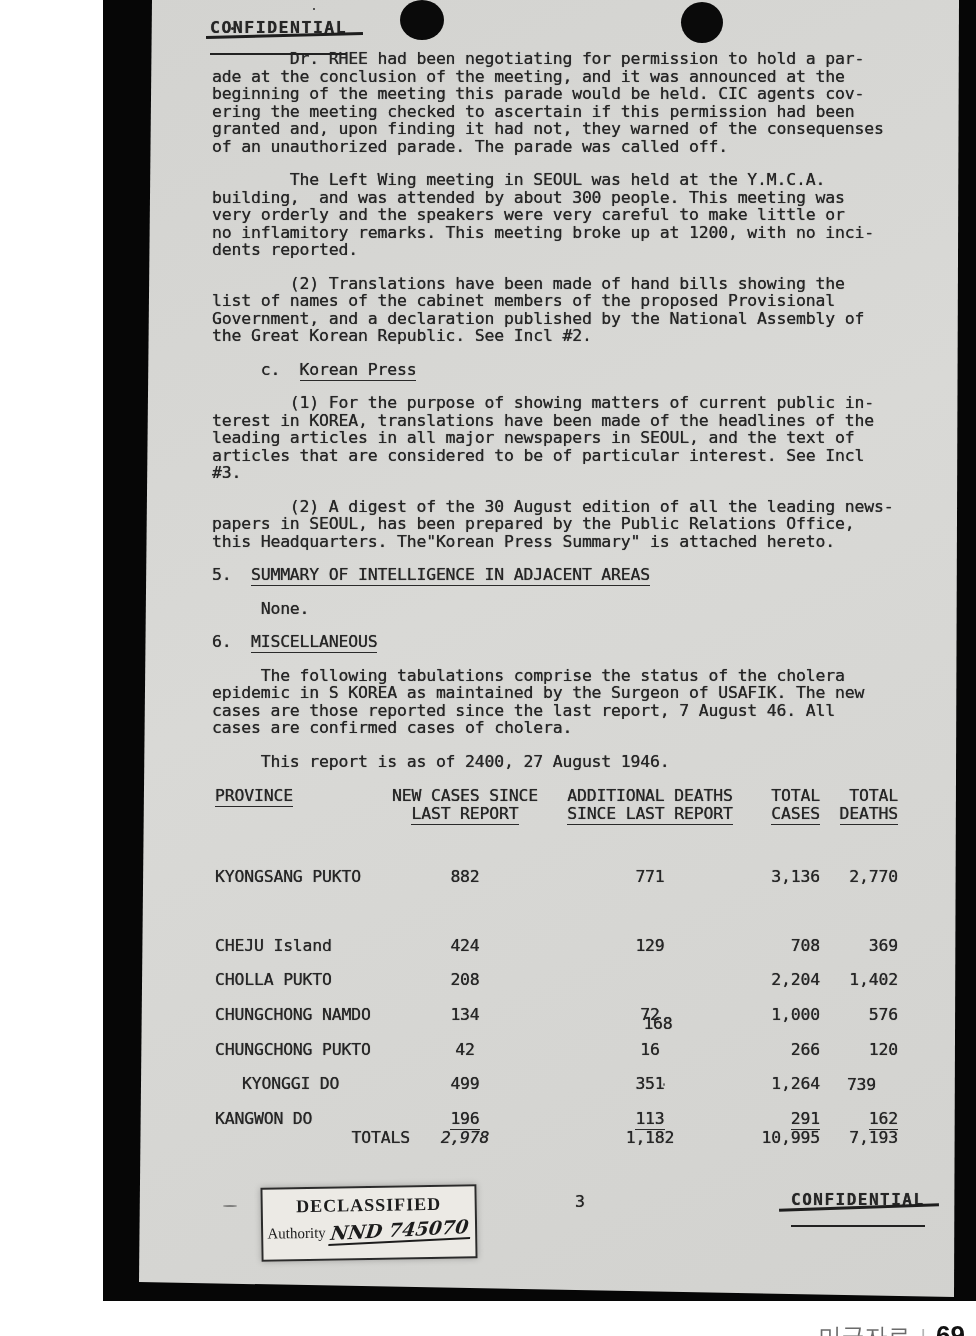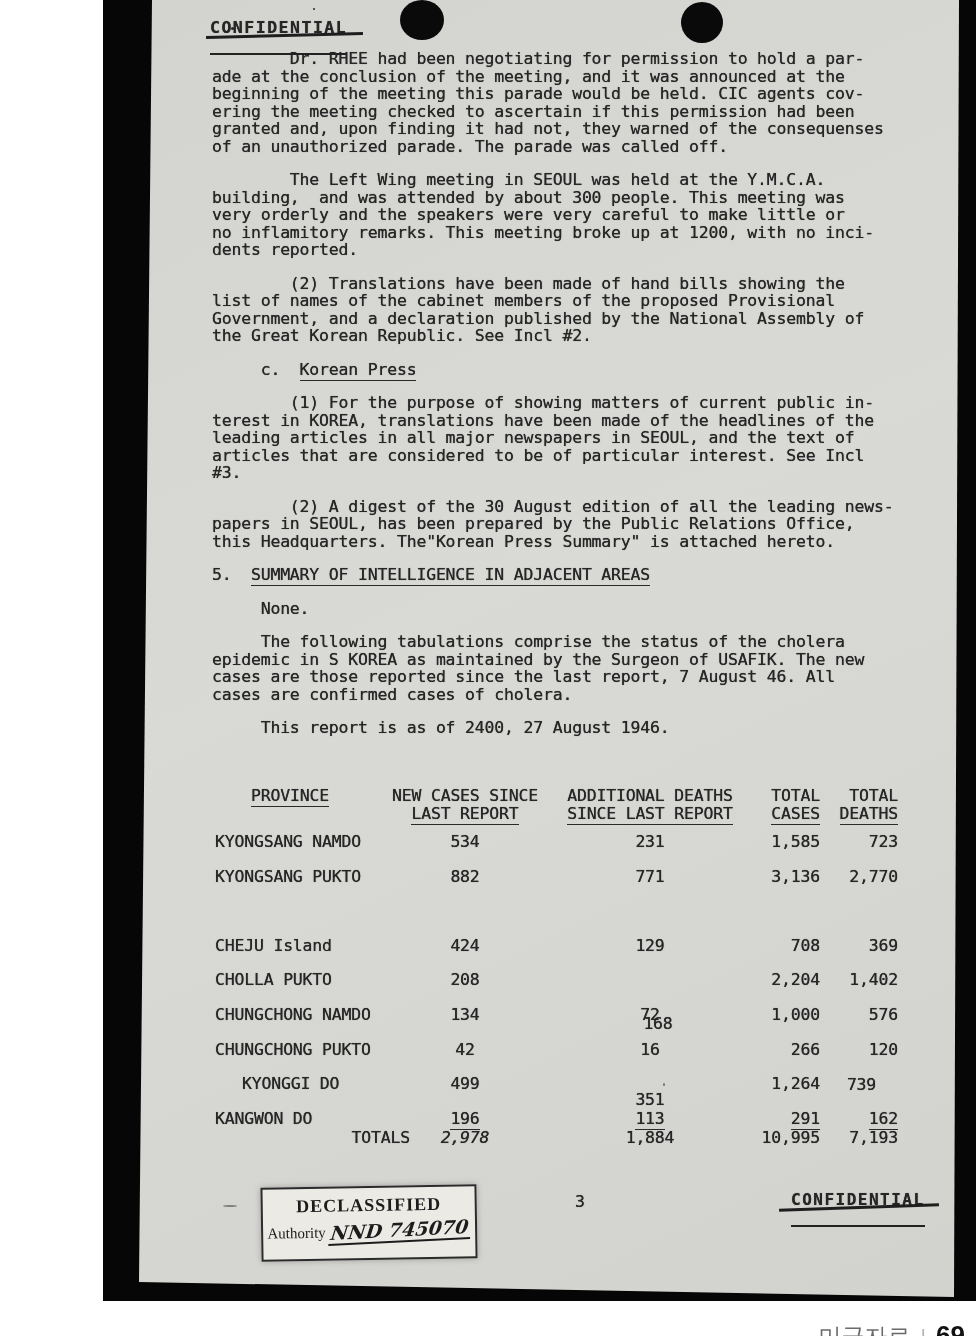--- a/index.html
+++ b/index.html
@@ -120,40 +120,34 @@
           <p class="block">        (1) For the purpose of showing matters of current public in-
 terest in KOREA, translations have been made of the headlines of the
 leading articles in all major newspapers in SEOUL, and the text of
 articles that are considered to be of particular interest. See Incl
 #3.</p>
           <p class="block">        (2) A digest of the 30 August edition of all the leading news-
 papers in SEOUL, has been prepared by the Public Relations Office,
 this Headquarters. The"Korean Press Summary" is attached hereto.</p>
           <p class="block"><span>5.  </span><span class="u">SUMMARY OF INTELLIGENCE IN ADJACENT AREAS</span></p>
           <p class="block">     None.</p>
+          <p class="block"><span>6.  </span><span class="u">MISCELLANEOUS</span></p>
           <p class="block">     The following tabulations comprise the status of the cholera
 epidemic in S KOREA as maintained by the Surgeon of USAFIK. The new
 cases are those reported since the last report, 7 August 46. All
 cases are confirmed cases of cholera.</p>
           <p class="block">     This report is as of 2400, 27 August 1946.</p>
         </div>
 
       <div class="chol-table ink">
-          <div class="hcell" style="left: 0px; top: 0px; width: 180px; text-align: left; margin-left: 36px;"><div><span class="u2">PROVINCE</span></div><div>&nbsp;</div></div>
+          <div class="hcell" style="left: 0px; top: 0px; width: 180px; text-align: left;"><div><span class="u2">PROVINCE</span></div><div>&nbsp;</div></div>
           <div class="hcell" style="left: 175px; top: 0px; width: 150px; text-align: center;"><div><span>NEW CASES SINCE</span></div><div><span class="u2">LAST REPORT</span></div></div>
           <div class="hcell" style="left: 325px; top: 0px; width: 220px; text-align: center;"><div><span>ADDITIONAL DEATHS</span></div><div><span class="u2">SINCE LAST REPORT</span></div></div>
           <div class="hcell" style="left: 535px; top: 0px; width: 70px; text-align: right;"><div><span>TOTAL</span></div><div><span class="u2">CASES</span></div></div>
           <div class="hcell" style="left: 610px; top: 0px; width: 73px; text-align: right;"><div><span>TOTAL</span></div><div><span class="u2">DEATHS</span></div></div>
-          <div class="trow" style="top: 46px;">
-            <div class="tcell" style="left: 0px; top: 0px; width: 180px; text-align: left;">KYONGSANG NAMDO</div>
-            <div class="tcell" style="left: 175px; top: 0px; width: 150px; text-align: center;">534</div>
-            <div class="tcell" style="left: 325px; top: 0px; width: 220px; text-align: center;">231</div>
-            <div class="tcell" style="left: 535px; top: 0px; width: 70px; text-align: right;">1,585</div>
-            <div class="tcell" style="left: 610px; top: 0px; width: 73px; text-align: right;">723</div>
-          </div>
           <div class="trow" style="top: 80.6px;">
             <div class="tcell" style="left: 0px; top: 0px; width: 180px; text-align: left;">KYONGSANG PUKTO</div>
             <div class="tcell" style="left: 175px; top: 0px; width: 150px; text-align: center;">882</div>
             <div class="tcell" style="left: 325px; top: 0px; width: 220px; text-align: center;">771</div>
             <div class="tcell" style="left: 535px; top: 0px; width: 70px; text-align: right;">3,136</div>
             <div class="tcell" style="left: 610px; top: 0px; width: 73px; text-align: right;">2,770</div>
           </div>
           <div class="trow" style="top: 149.8px;">
             <div class="tcell" style="left: 0px; top: 0px; width: 180px; text-align: left;">CHEJU Island</div>
             <div class="tcell" style="left: 175px; top: 0px; width: 150px; text-align: center;">424</div>
@@ -178,35 +172,35 @@
           <div class="trow" style="top: 253.6px;">
             <div class="tcell" style="left: 0px; top: 0px; width: 180px; text-align: left;">CHUNGCHONG PUKTO</div>
             <div class="tcell" style="left: 175px; top: 0px; width: 150px; text-align: center;">42</div>
             <div class="tcell" style="left: 325px; top: 0px; width: 220px; text-align: center;">16</div>
             <div class="tcell" style="left: 535px; top: 0px; width: 70px; text-align: right;">266</div>
             <div class="tcell" style="left: 610px; top: 0px; width: 73px; text-align: right;">120</div>
           </div>
           <div class="trow" style="top: 288.2px;">
             <div class="tcell" style="left: 0px; top: 0px; width: 180px; text-align: left; margin-left: 27px;">KYONGGI DO</div>
             <div class="tcell" style="left: 175px; top: 0px; width: 150px; text-align: center;">499</div>
-            <div class="tcell" style="left: 325px; top: 16px; width: 220px; text-align: center;">351</div>
+            <div class="tcell" style="left: 325px; top: 0px; width: 220px; text-align: center;">351</div>
             <div class="tcell" style="left: 535px; top: 0px; width: 70px; text-align: right;">1,264</div>
             <div class="tcell" style="left: 610px; top: 1px; width: 73px; text-align: center;">739</div>
           </div>
           <div class="trow" style="top: 322.8px;">
             <div class="tcell" style="left: 0px; top: 0px; width: 180px; text-align: left;">KANGWON DO</div>
             <div class="tcell" style="left: 175px; top: 0px; width: 150px; text-align: center;"><span class="sumline">196</span></div>
             <div class="tcell" style="left: 325px; top: 0px; width: 220px; text-align: center;"><span class="sumline">113</span></div>
             <div class="tcell" style="left: 535px; top: 0px; width: 70px; text-align: right;"><span class="sumline">291</span></div>
             <div class="tcell" style="left: 610px; top: 0px; width: 73px; text-align: right;"><span class="sumline">162</span></div>
           </div>
           <div class="trow" style="top: 342px;">
             <div class="tcell" style="left: 0px; top: 0px; width: 195px; text-align: right;">TOTALS</div>
             <div class="tcell" style="left: 175px; top: 0px; width: 150px; text-align: center; font-style: italic;">2,978</div>
-            <div class="tcell" style="left: 325px; top: 0px; width: 220px; text-align: center;">1,884</div>
+            <div class="tcell" style="left: 325px; top: 0px; width: 220px; text-align: center;">1,182</div>
             <div class="tcell" style="left: 535px; top: 0px; width: 70px; text-align: right;">10,995</div>
             <div class="tcell" style="left: 610px; top: 0px; width: 73px; text-align: right;">7,193</div>
           </div>
         </div>
 
       <div class="stamp">
         <div class="st-title">DECLASSIFIED</div>
         <div class="st-line">
           <span>Authority</span><span class="st-hand">NND 745070</span>
         </div>

